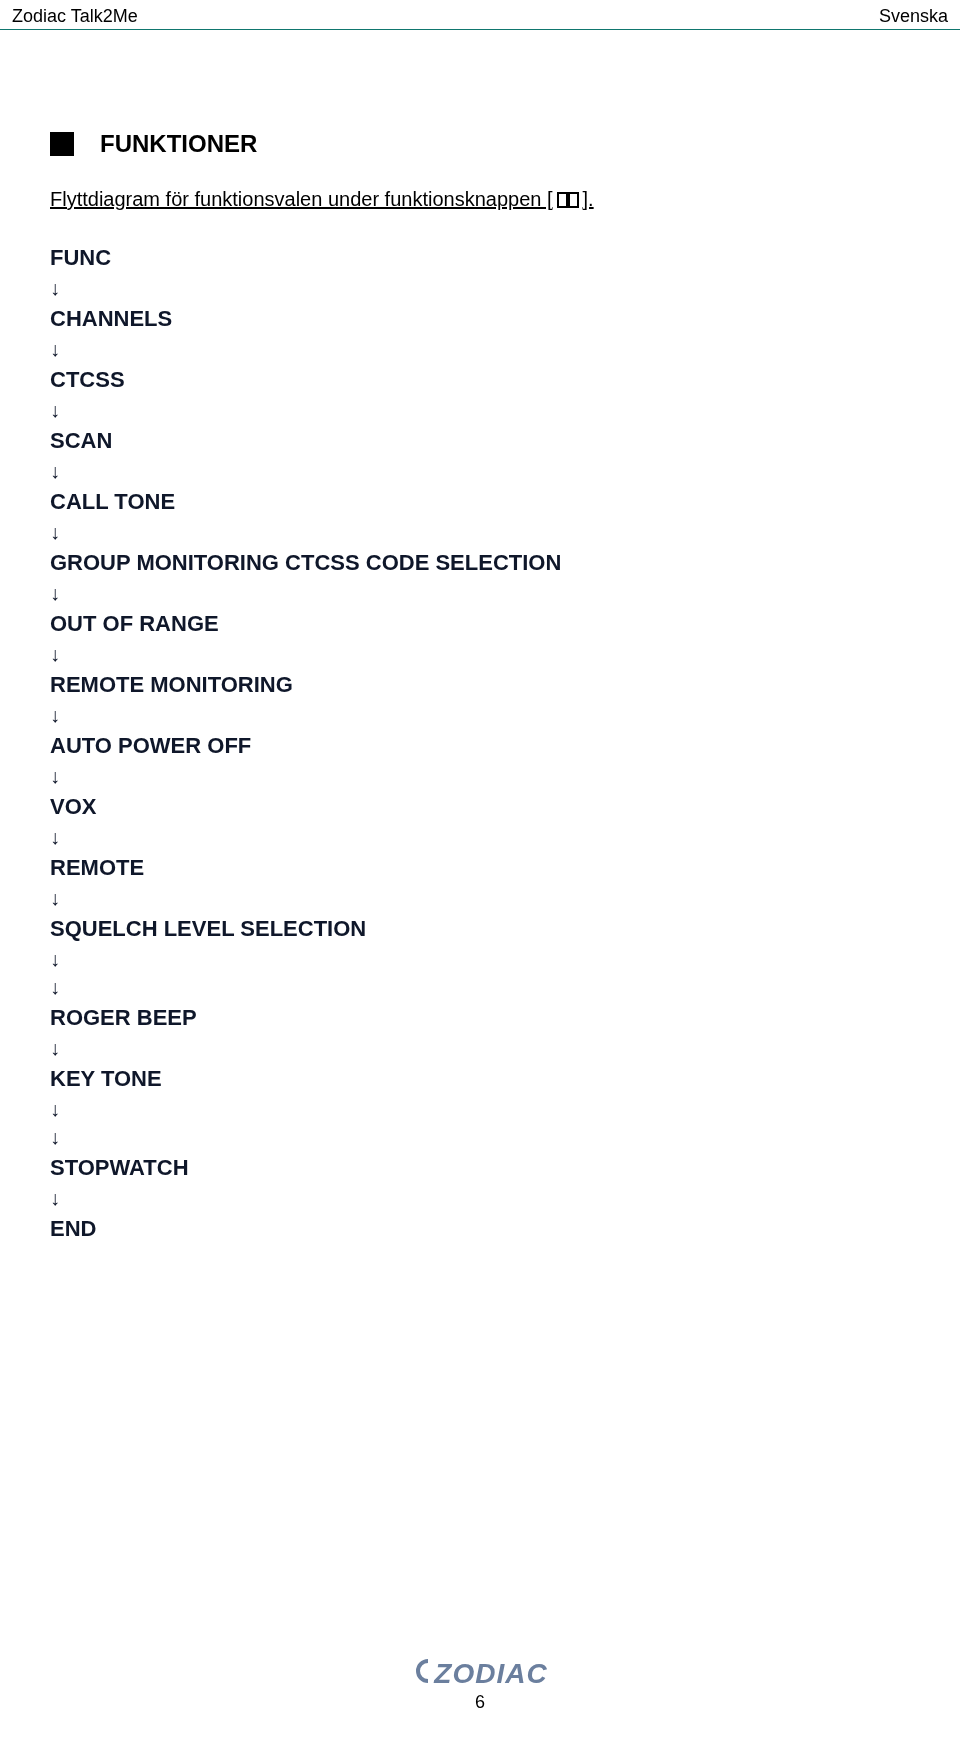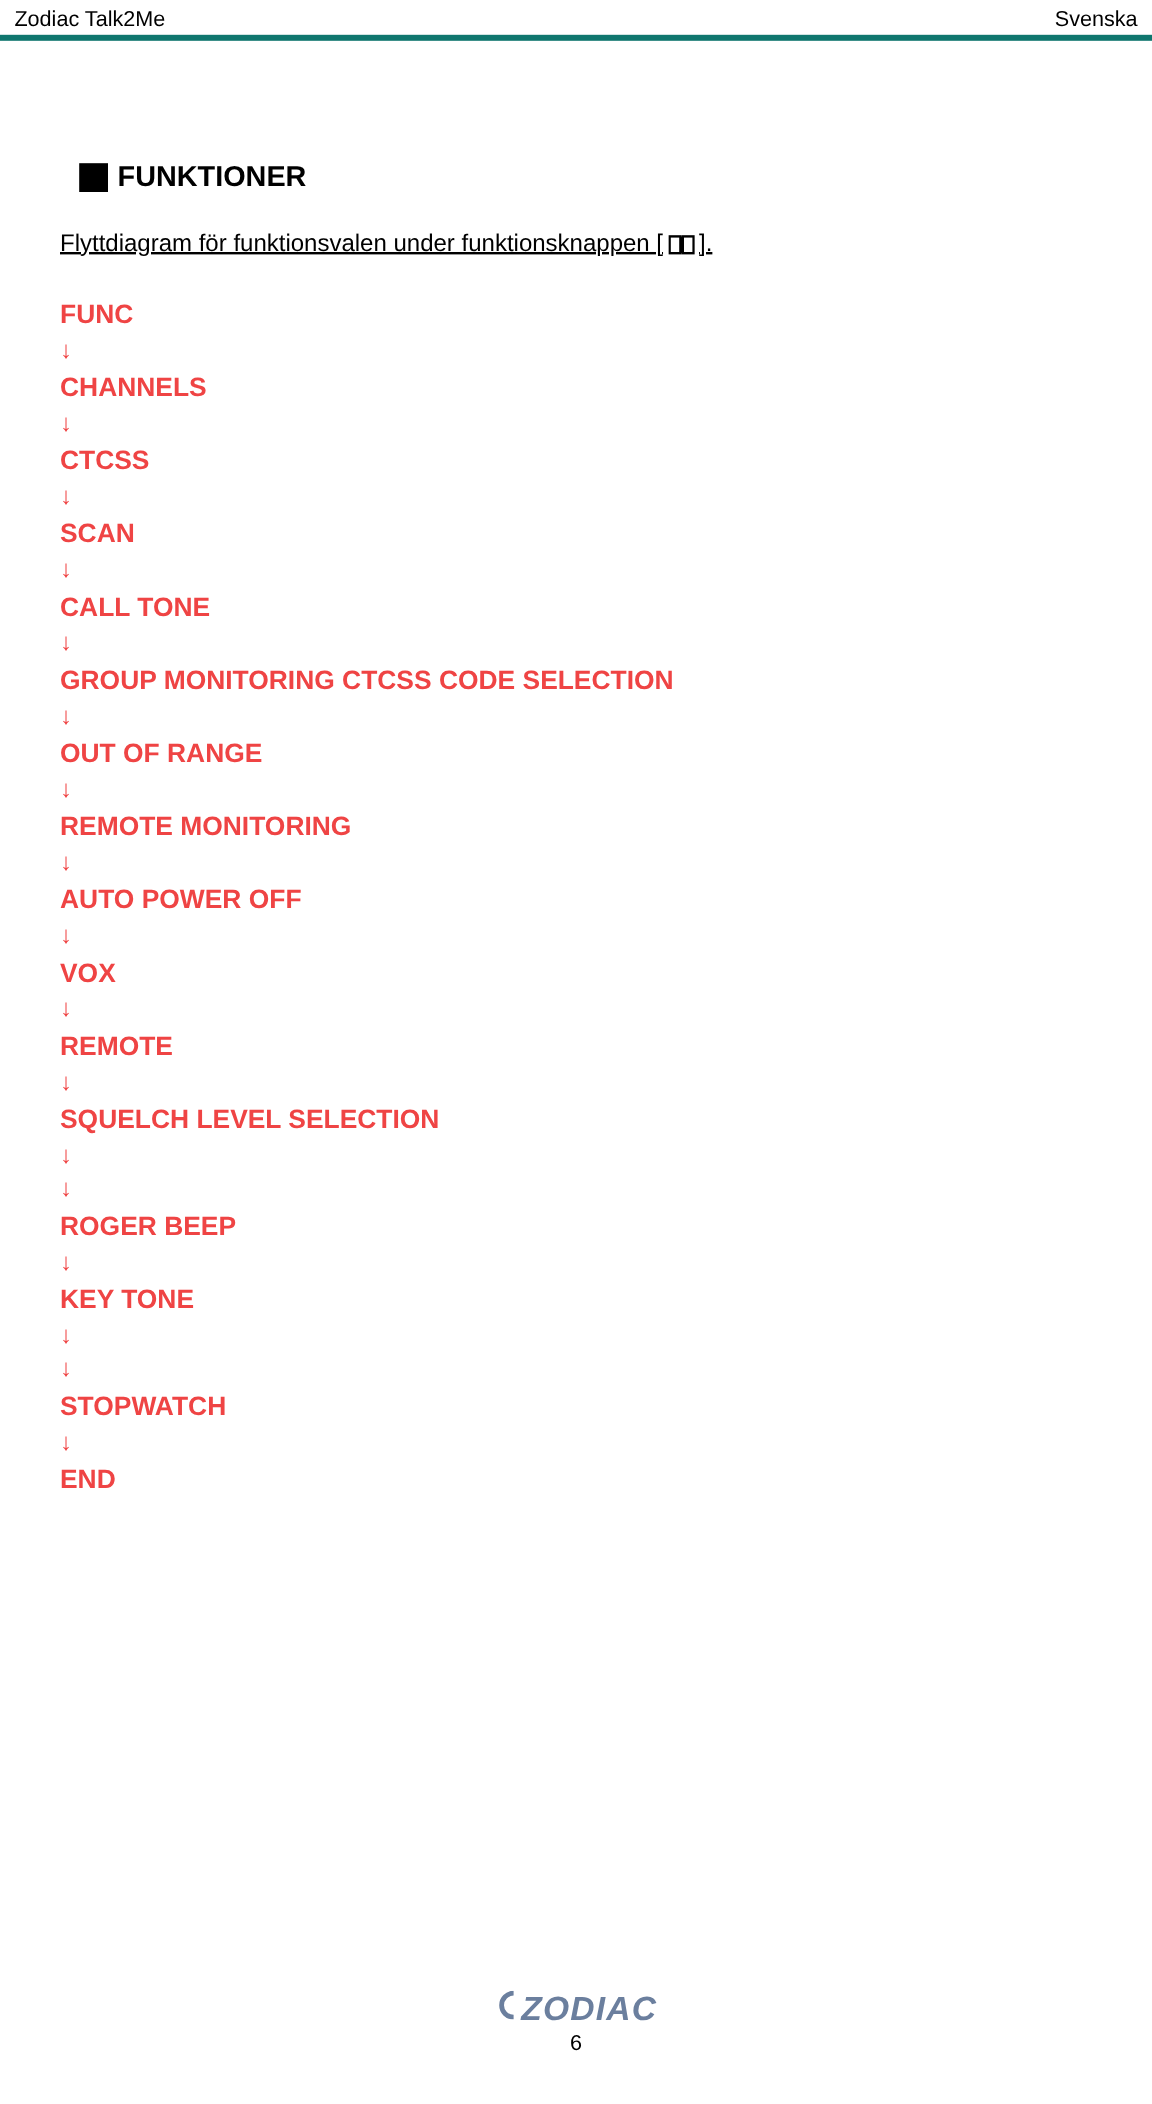--- a/index.html
+++ b/index.html
@@ -11,34 +11,33 @@
       width: 960px;
       height: 1753px;
       background: #ffffff;
       font-family: Arial, Helvetica, sans-serif;
       position: relative;
     }
     .header {
       display: flex;
       justify-content: space-between;
       padding: 6px 12px 2px 12px;
-      border-bottom: 5px solid #0f766e;
+      border-bottom: 1px solid #0f766e;
     }
     .header-left, .header-right {
       font-size: 18px;
       color: #000;
     }
     .content {
       padding: 100px 50px 0 50px;
     }
     .section-title-row {
       display: flex;
       align-items: center;
-      gap: 8px;
-      margin-left: 16px;
+      gap: 26px;
     }
     .black-square {
       width: 24px;
       height: 24px;
       background: #000;
       display: inline-block;
     }
     .section-title {
       font-size: 24px;
       font-weight: bold;
@@ -54,21 +53,21 @@
       text-decoration: underline;
     }
     .book-icon {
       display: inline-flex;
       align-items: center;
     }
     .flow {
       margin-top: 30px;
       font-size: 22px;
       font-weight: bold;
-      color: #ef4444;
+      color: #0f172a;
       line-height: 1.5;
     }
     .flow .arrow {
       font-size: 20px;
       font-weight: normal;
       line-height: 1.4;
     }
     .footer {
       position: absolute;
       bottom: 40px;

